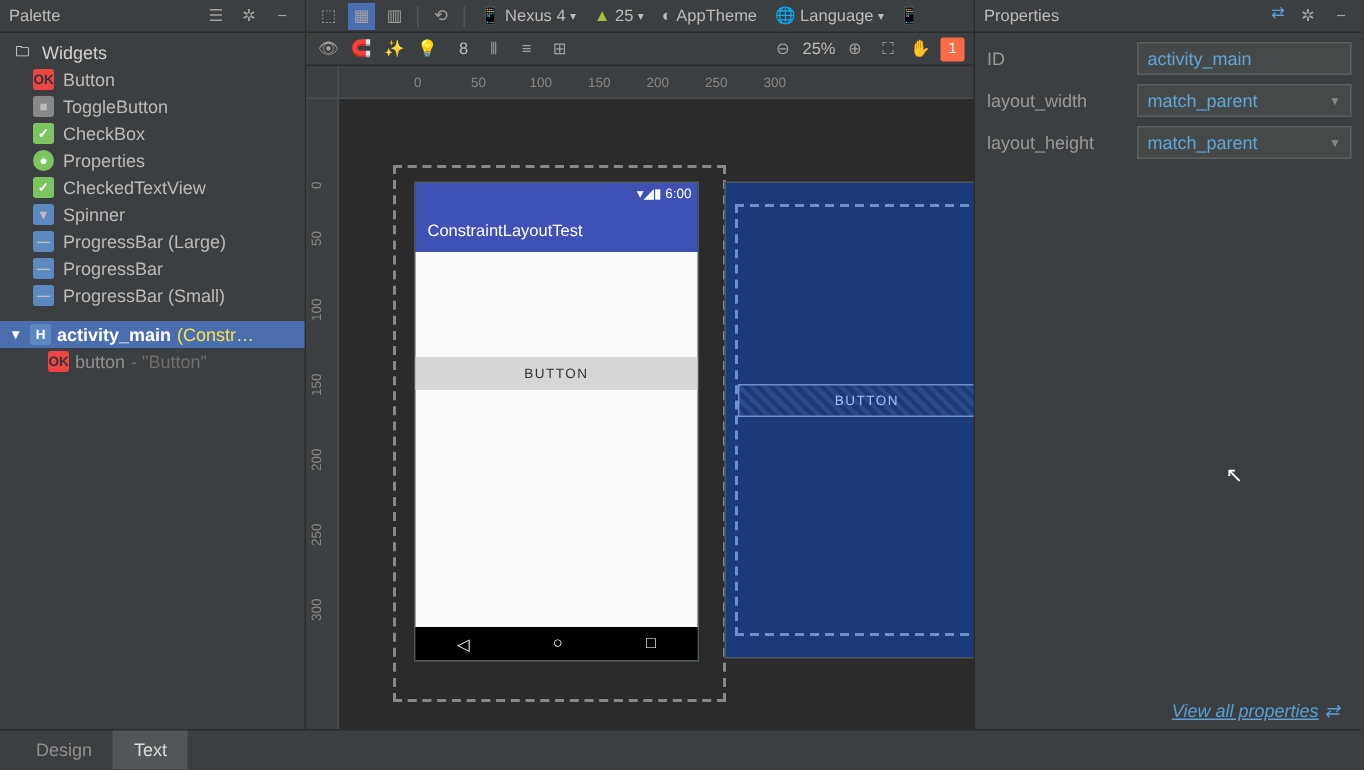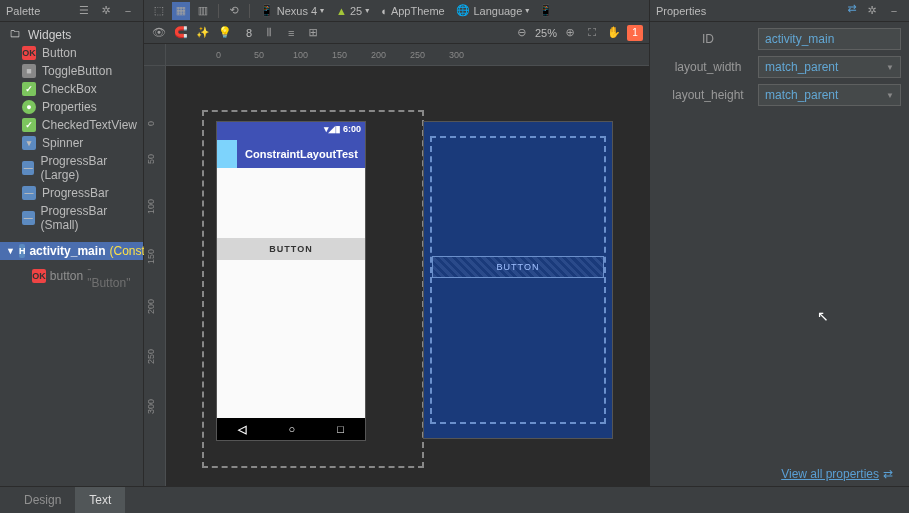--- a/index.html
+++ b/index.html
@@ -1,18 +1,18 @@
 <!DOCTYPE html>
 <html><head>
 <meta charset="utf-8">
 <style>
 * { box-sizing: border-box; margin: 0; padding: 0; }
 body { font-family: -apple-system, "Segoe UI", Arial, sans-serif; font-size: 12px; background: #3c3f41; color: #bbbbbb; width: 909px; height: 513px; overflow: hidden; }
 .root { display: flex; height: 486px; }
-.left-col { width: 144px; display: flex; flex-direction: column; background: #3c3f41; border-right: 1px solid #2b2b2b; }
+.left-col { width: 204px; display: flex; flex-direction: column; background: #3c3f41; border-right: 1px solid #2b2b2b; }
 .panel-head { display: flex; align-items: center; justify-content: space-between; height: 22px; padding: 0 6px; background: #3c3f41; border-bottom: 1px solid #2b2b2b; font-size: 11px; }
 .panel-head .icons { display: flex; gap: 4px; }
 .palette-list { flex: 0 0 auto; padding: 4px 0; background: #3c3f41; }
 .widget-item { display: flex; align-items: center; gap: 6px; padding: 2px 6px 2px 22px; cursor: pointer; }
 .widget-folder { padding-left: 8px; color: #d0d0d0; }
 .wic { width: 14px; height: 14px; display: inline-flex; align-items: center; justify-content: center; font-size: 9px; font-weight: bold; }
 .ic-textview { background: #5c8ac0; color: #fff; border-radius:2px;}
 .ic-button { background: #ef4444; color: #333; border-radius:2px;}
 .ic-toggle { background: #888; border-radius:2px;}
 .ic-check { background: #7cc55e; color:#fff; border-radius:2px;}
@@ -33,38 +33,38 @@
 .second-toolbar { height:22px; display:flex; align-items:center; gap:4px; padding:0 6px; background:#3c3f41; border-bottom:1px solid #2b2b2b; font-size:11px;}
 .second-toolbar .spacer { flex:1; }
 .warn-badge { width:16px; height:16px; background:#ff6b48; color:#fff; display:inline-flex; align-items:center; justify-content:center; font-size:10px; border-radius:2px;}
 .canvas-area { flex:1; position:relative; overflow:hidden; background:#2b2b2b; }
 .ruler-h { position:absolute; top:0; left:22px; right:0; height:22px; background:#3c3f41; border-bottom:1px solid #4b4e50; font-size:9px; color:#888; }
 .ruler-v { position:absolute; top:22px; left:0; width:22px; bottom:0; background:#3c3f41; border-right:1px solid #4b4e50; font-size:9px; color:#888;}
 .ruler-corner { position:absolute; top:0; left:0; width:22px; height:22px; background:#3c3f41; border-right:1px solid #4b4e50; border-bottom:1px solid #4b4e50;}
 .tick-h { position:absolute; top:6px; font-size:9px;}
 .tick-v { position:absolute; left:2px; font-size:9px; transform:rotate(-90deg); transform-origin:left top; }
 .design-surface { position:absolute; top:22px; left:22px; right:0; bottom:0; background:#2b2b2b; }
-.device { position:absolute; top:55px; left:50px; width:150px; background:#7dd3fc; border:1px solid #555;font-weight:bold; }
+.device { position:absolute; top:55px; left:50px; width:190px; background:#0c4a6e; border:1px solid #555; }
 .device .statusbar { height:18px; background:#3f51b5; color:#fff; text-align:right; font-size:9px; padding:2px 4px;}
-.device .appbar { height:28px; background:#3f51b5; color:#fff; font-size:11px; display:flex; align-items:center; padding:0 8px;margin-left:20px;}
+.device .appbar { height:28px; background:#3f51b5; color:#fff; font-size:11px; display:flex; align-items:center; padding:0 8px;}
 .device .body { height:250px; background:#fafafa; position:relative;}
 .device .body .btn { position:absolute; top:70px; left:0; right:0; height:22px; background:#d6d6d6; color:#333; font-size:9px; letter-spacing:1px; display:flex; align-items:center; justify-content:center;}
 .device .navbar { height:22px; background:#000; display:flex; align-items:center; justify-content:space-around;}
 .device .navbar .nb { color:#fff; font-size:11px;}
 .blueprint { position:absolute; top:55px; left:257px; width:190px; height:318px; background:#1a3a7a; border:1px solid #555; }
 .bp-frame { position:absolute; top:14px; left:6px; right:6px; bottom:14px; border:2px dashed #6b90cc;}
 .bp-btn { position:absolute; top:134px; left:8px; right:8px; height:22px; border:1px solid #6b90cc; background:repeating-linear-gradient(45deg,#2a4a8a,#2a4a8a 3px,#1a3a7a 3px,#1a3a7a 6px); color:#a0c0ff; font-size:9px; letter-spacing:1px; display:flex; align-items:center; justify-content:center;}
 .sel-box { position:absolute; top:44px; left:36px; width:222px; height:358px; border:2px dashed #888;}
 .right-col { width:260px; display:flex; flex-direction:column; background:#3c3f41; border-left:1px solid #2b2b2b; }
 .prop-body { flex:1; padding:4px 8px; }
-.prop-row { display:flex; align-items:center; height:26px; margin-bottom:2px;text-align:center;}
+.prop-row { display:flex; align-items:center; height:26px; margin-bottom:2px;}
 .prop-label { width:100px; font-size:12px; color:#999;}
 .prop-val { flex:1; height:22px; background:#45494a; border:1px solid #5e6060; color:#62a7d4; padding:0 6px; display:flex; align-items:center; justify-content:space-between; font-size:12px; cursor:pointer;}
 .prop-val .caret { font-size:8px; color:#888;}
-.view-all { position:absolute; bottom:32px; right:12px; color:#5a9fd4; font-size:12px; cursor:pointer; display:flex; align-items:center; gap:4px;}
+.view-all { position:absolute; bottom:32px; right:12px; color:#5a9fd4; font-size:12px; cursor:pointer; display:flex; align-items:center; gap:4px;font-style:italic;}
 .view-all span.u { text-decoration:underline;}
 .bottom-tabs { height:27px; background:#3c3f41; border-top:1px solid #2b2b2b; display:flex; align-items:stretch; padding-left:10px;}
 .btab { padding:0 14px; display:flex; align-items:center; font-size:12px; color:#909090; cursor:pointer;}
 .btab.active { background:#515658; color:#ddd;}
 .link-icon { width:14px; height:14px; color:#5a9fd4;}
 .cursor-arrow { position:absolute; top:308px; left:817px; font-size:14px; color:#fff; pointer-events:none;}
 </style>
 </head>
 <body>
 

